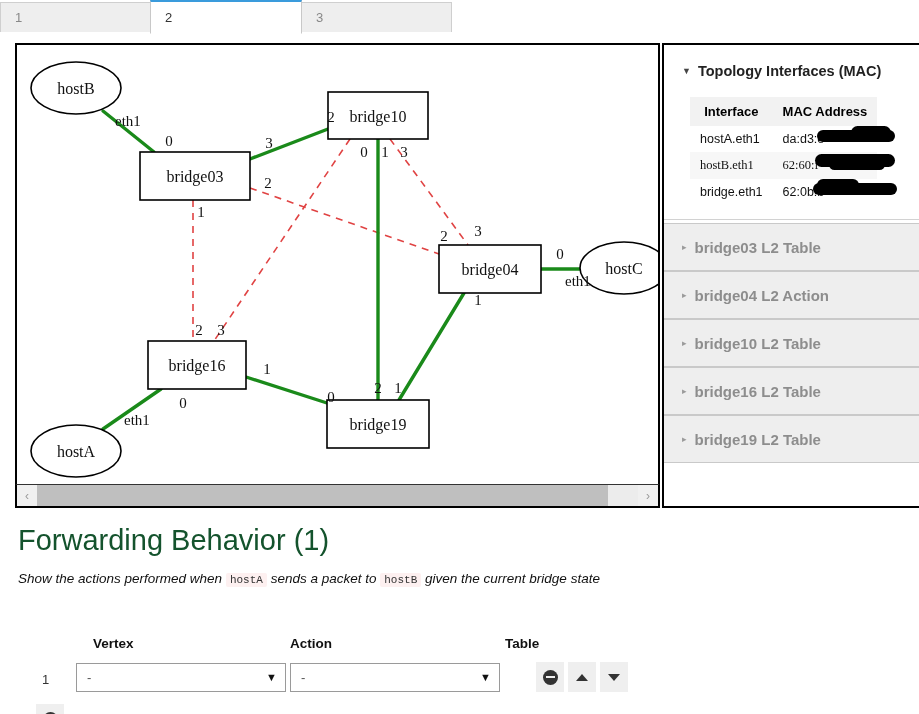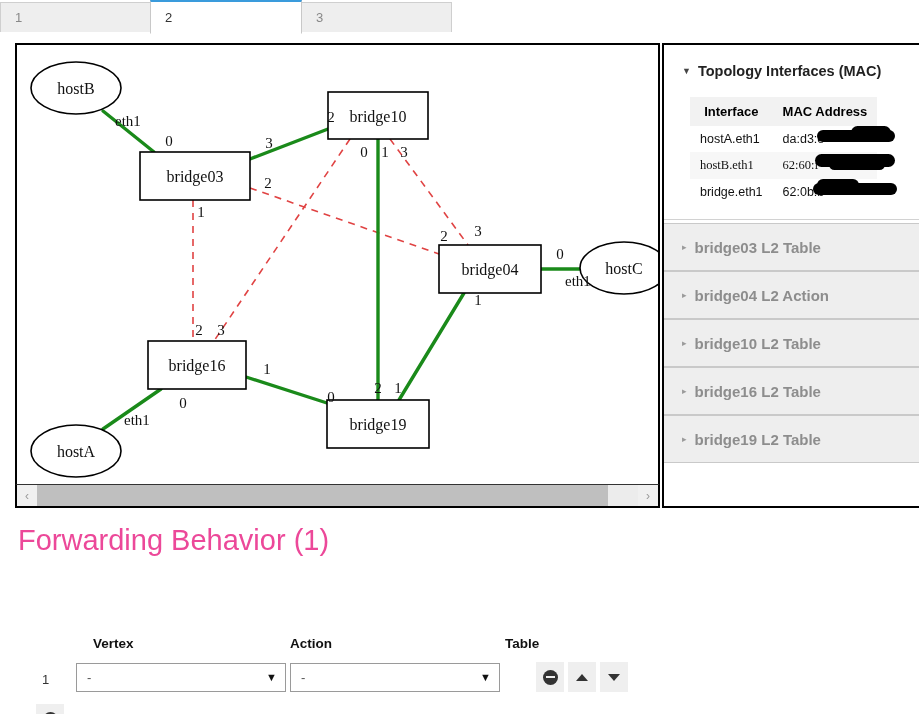--- a/index.html
+++ b/index.html
@@ -121,21 +121,21 @@
     padding-left: 18px; gap: 8px;
     cursor: pointer; user-select: none;
   }
   .accordion-label {
     font-size: 15px; font-weight: bold; color: #8d8d8d;
   }
 
   
   .fb-title {
     position: absolute; left: 18px; top: 524px;
-    font-size: 29px; color: #ec4899; font-weight: normal;
+    font-size: 29px; color: #14532d; font-weight: normal;
   }
   .fb-desc {
     position: absolute; left: 18px; top: 571px;
     font-size: 13.5px; font-style: italic; color: #111;
     white-space: nowrap;
   }
   .code-chip {
     font-family: "Liberation Mono", monospace;
     font-style: normal; font-size: 11px;
     background: #fdf0f0; color: #333;
@@ -366,20 +366,27 @@
       <span class="accordion-label">bridge16 L2 Table</span>
     </div>
     <div class="accordion-item">
       <span class="caret-right">▸</span>
       <span class="accordion-label">bridge19 L2 Table</span>
     </div>
   </div>
 
   <div class="fb-title">Forwarding Behavior (1)</div>
 
+  <div class="fb-desc">
+    <span>Show the actions performed when</span>
+    <span class="code-chip">hostA</span>
+    <span>sends a packet to</span>
+    <span class="code-chip">hostB</span>
+    <span>given the current bridge state</span>
+  </div>
 
   <div class="fb-table">
     <div class="fb-head">
       <span class="col-vertex">Vertex</span>
       <span class="col-action">Action</span>
       <span class="col-data">Table</span>
     </div>
 
     <div class="fb-row">
       <span class="row-num">1</span>

